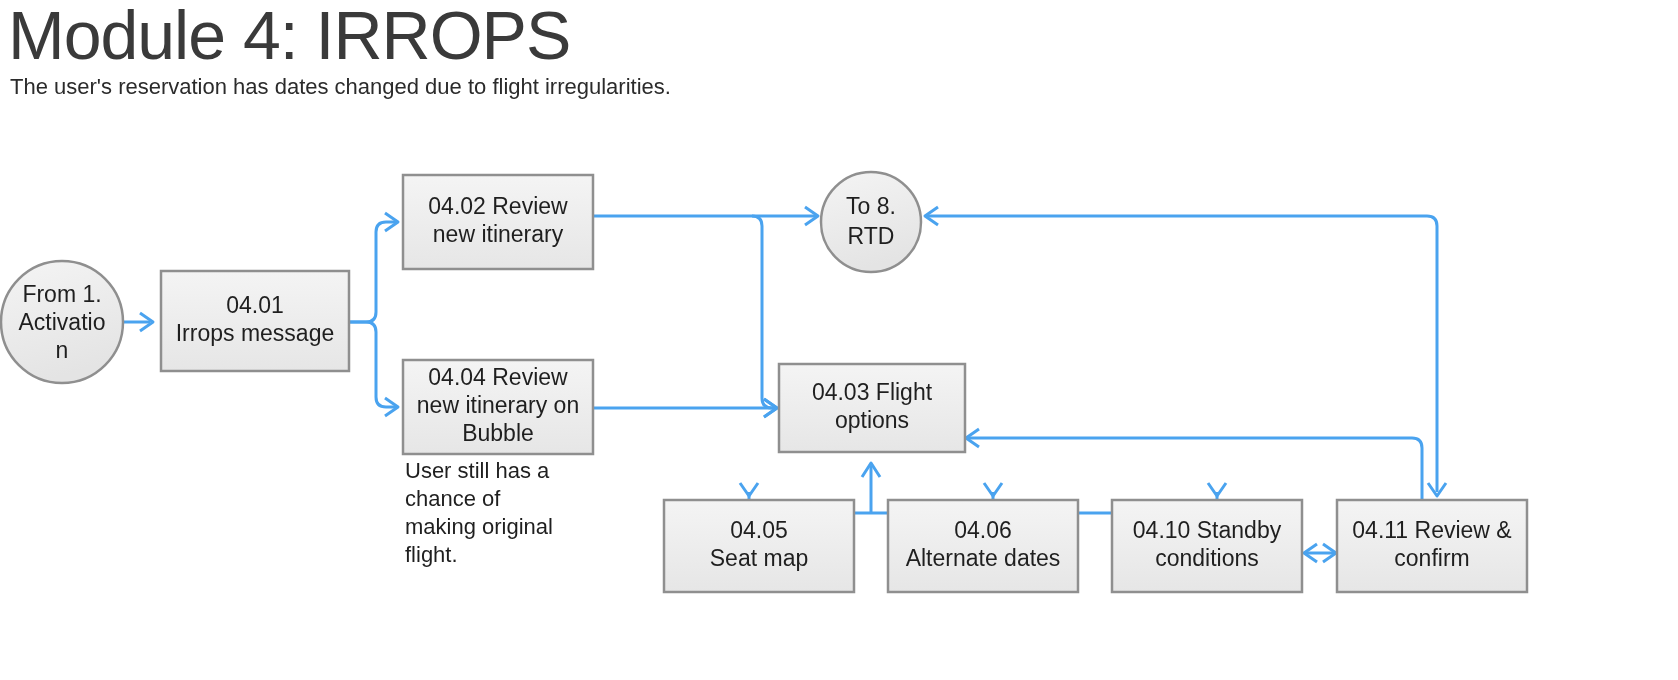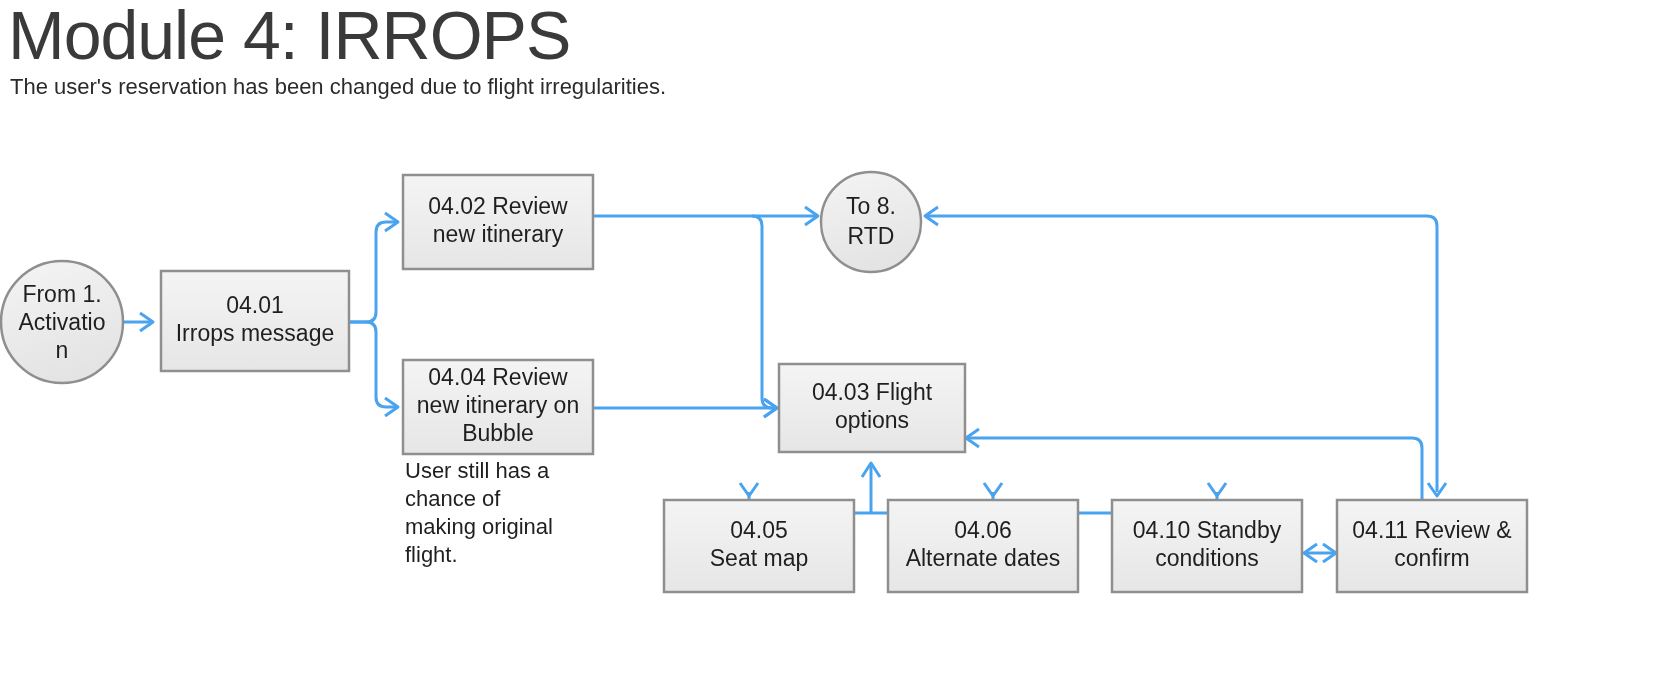--- a/index.html
+++ b/index.html
@@ -79,21 +79,21 @@
   }
 </style>
 </head>
 <body>
 
 <div id="page-root">
 
   <div class="title">Module 4: IRROPS</div>
 
   <div class="subtitle">
-    <span class="line">The user's reservation has been changed due to flight irregularities.</span>
+    <span class="line">The user's reservation has dates changed due to flight irregularities.</span>
   </div>
 
   <svg class="canvas" viewBox="0 0 1678 680">
     <defs>
       <linearGradient id="boxGrad" x1="0" y1="0" x2="0" y2="1">
         <stop offset="0%" stop-color="#f4f4f4"></stop>
         <stop offset="100%" stop-color="#e6e6e6"></stop>
       </linearGradient>
       <linearGradient id="circGrad" x1="0" y1="0" x2="0.3" y2="1">
         <stop offset="0%" stop-color="#f4f4f4"></stop>

